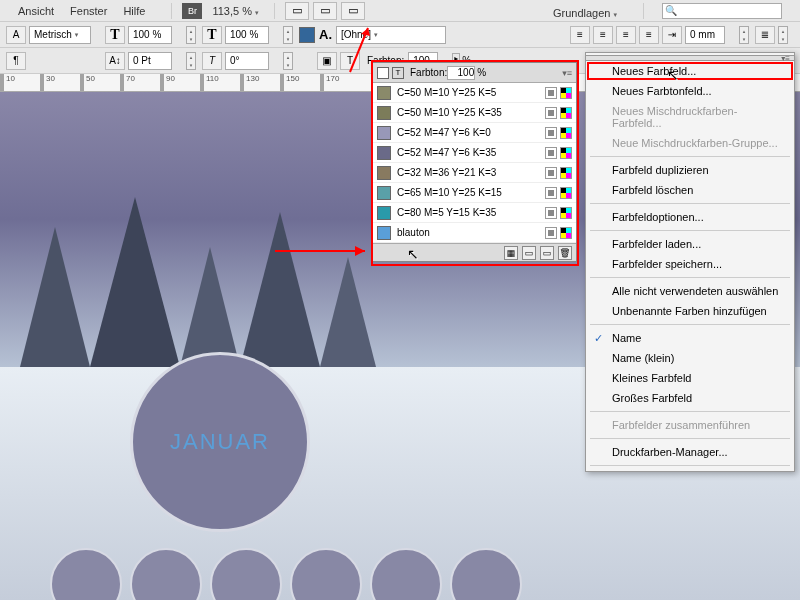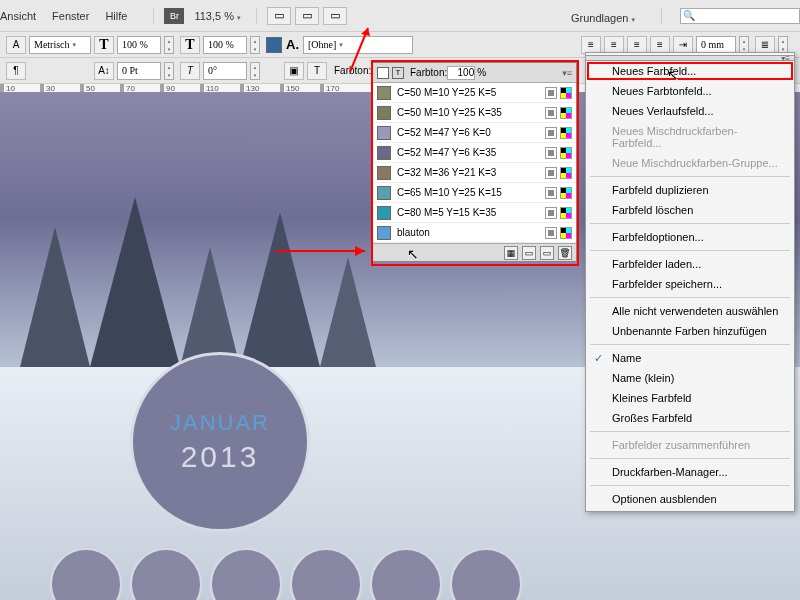--- a/index.html
+++ b/index.html
@@ -1,28 +1,28 @@
 <!DOCTYPE html>
 <html><head>
 <meta charset="utf-8">
 <style>
 * { margin: 0; padding: 0; box-sizing: border-box; font-family: Tahoma, Arial, sans-serif; }
 body { background: #e8e8e8; width: 800px; height: 600px; overflow: hidden; position: relative; }
 
-.menubar { height: 32px; background: #e8e8e8; display: flex; align-items: center; padding: 0 0; font-size: 11px; border-bottom: 1px solid #ccc; }
+.menubar { height: 22px; background: #e8e8e8; display: flex; align-items: center; padding: 0 18px; font-size: 11px; border-bottom: 1px solid #ccc; }
 .menubar span { margin-right: 16px; color: #333; }
 .menubar .sep { width: 1px; height: 16px; background: #ccc; margin: 0 10px; }
 .menubar .br { width: 20px; height: 16px; background: #555; color: #fff; font-size: 9px; display: flex; align-items: center; justify-content: center; margin-right: 10px; }
 .menubar .zoom { margin-right: 6px; }
 .menubar .tbtn { width: 24px; height: 18px; border: 1px solid #bbb; background: #f0f0f0; margin-right: 4px; display: flex; align-items: center; justify-content: center; }
 .menubar .right { margin-left: auto; display: flex; align-items: flex-end; }
 .menubar .search { width: 120px; height: 16px; border: 1px solid #aaa; background: #fff; margin-left: 8px; font-size: 10px; padding: 0 2px; display: flex; align-items: center; }
 
 .ctrlbar1, .ctrlbar2 { height: 26px; background: #e8e8e8; display: flex; align-items: center; padding: 0 6px; border-bottom: 1px solid #ccc; font-size: 10px; }
-.cbox { border: 1px solid #aaa; background: #fff; height: 18px; padding: 0 4px; display: flex; align-items: center; margin-right: 3px; font-family: Liberation Serif, serif; }
+.cbox { border: 1px solid #aaa; background: #fff; height: 18px; padding: 0 4px; display: flex; align-items: center; margin-right: 14px; }
 .cbtn { width: 20px; height: 18px; border: 1px solid #bbb; background: #f0f0f0; margin-right: 3px; display: flex; align-items: center; justify-content: center; font-size: 10px; }
 .dd::after { content: "▾"; font-size: 7px; margin-left: 3px; color: #666; }
 .spin { width: 10px; height: 18px; display: flex; flex-direction: column; border: 1px solid #aaa; background: #f0f0f0; margin-right: 6px; }
 .spin div { flex: 1; font-size: 5px; text-align: center; line-height: 8px; color: #666; }
 .colorsq { width: 16px; height: 16px; border: 1px solid #666; background: #369; margin-right: 4px; }
 .Tbig { font-size: 14px; font-weight: bold; font-family: Georgia, serif; }
 
 .ruler { height: 18px; background: #f5f5f5; border-bottom: 1px solid #aaa; display: flex; font-size: 8px; color: #555; position: relative; }
 .ruler span { width: 40px; border-left: 4px solid #a3a3a3; padding-left: 2px; }
 
@@ -168,21 +168,20 @@
   <div class="trees">
     <div class="tree" style="left:20px;border-width:0 35px 140px 35px;border-color:transparent transparent #4a5266 transparent"></div>
     <div class="tree" style="left:90px;border-width:0 45px 170px 45px;border-color:transparent transparent #3d4458 transparent"></div>
     <div class="tree" style="left:180px;border-width:0 30px 120px 30px;border-color:transparent transparent #525a70 transparent"></div>
     <div class="tree" style="left:240px;border-width:0 40px 155px 40px;border-color:transparent transparent #454d62 transparent"></div>
     <div class="tree" style="left:320px;border-width:0 28px 110px 28px;border-color:transparent transparent #565e74 transparent"></div>
   </div>
   <div class="snow"></div>
   <div class="circle">
     <div class="monat">JANUAR</div>
-    <div class="jahr">2013</div>
   </div>
   <div class="daycircles">
     <div></div>
       <div></div>
       <div></div>
       <div></div>
       <div></div>
       <div></div>
   </div>
 </div>
@@ -251,21 +250,20 @@
     <div>▭</div>
     <div>▭</div>
     <div>🗑</div>
   </div>
 </div>
 
 <div class="ctxmenu">
   <div class="mbar">▾≡</div>
   <div class="item">Neues Farbfeld...</div>
   <div class="item">Neues Farbtonfeld...</div>
-  <div class="item">Neues Verlaufsfeld...</div>
   <div class="item disabled">Neues Mischdruckfarben-Farbfeld...</div>
   <div class="item disabled">Neue Mischdruckfarben-Gruppe...</div>
   <div class="msep"></div>
   <div class="item">Farbfeld duplizieren</div>
   <div class="item">Farbfeld löschen</div>
   <div class="msep"></div>
   <div class="item">Farbfeldoptionen...</div>
   <div class="msep"></div>
   <div class="item">Farbfelder laden...</div>
   <div class="item">Farbfelder speichern...</div>
@@ -275,21 +273,20 @@
   <div class="msep"></div>
   <div class="item checked">Name</div>
   <div class="item">Name (klein)</div>
   <div class="item">Kleines Farbfeld</div>
   <div class="item">Großes Farbfeld</div>
   <div class="msep"></div>
   <div class="item disabled">Farbfelder zusammenführen</div>
   <div class="msep"></div>
   <div class="item">Druckfarben-Manager...</div>
   <div class="msep"></div>
-  <div class="item">Optionen ausblenden</div>
 </div>
 
 <div class="redbox1" style="top:60px;left:371px;width:208px;height:206px"></div>
 <div class="redbox1" style="top:62px;left:587px;width:206px;height:18px"></div>
 <svg class="arrow" style="top:24px;left:346px" width="30" height="50">
     <line x1="4" y1="48" x2="22" y2="4" stroke="red" stroke-width="2"></line>
     <polygon points="22,4 15,10 24,12" fill="red"></polygon>
   </svg>
 <svg class="arrow" style="top:244px;left:275px" width="100" height="14">
     <line x1="0" y1="7" x2="90" y2="7" stroke="red" stroke-width="2"></line>

